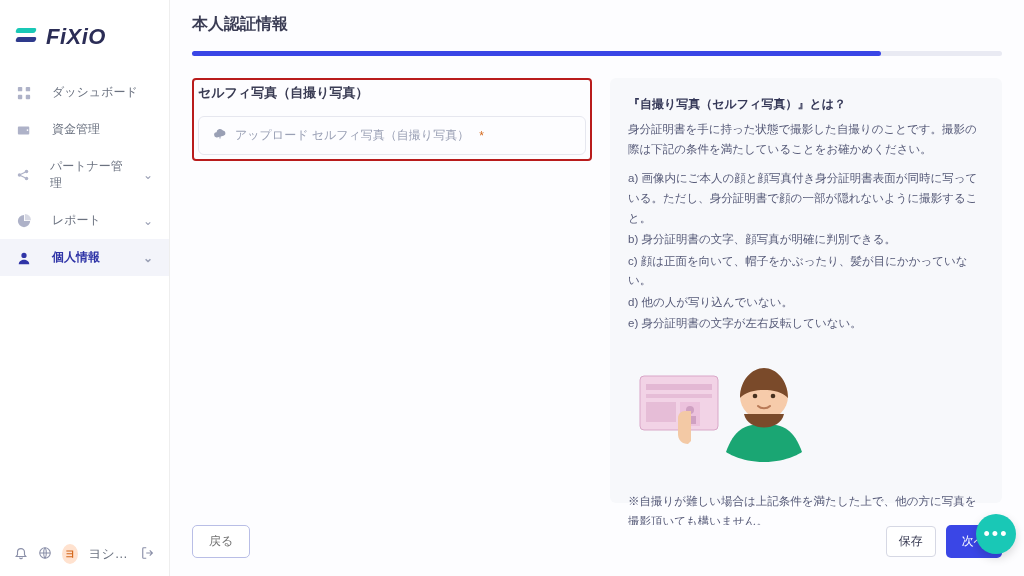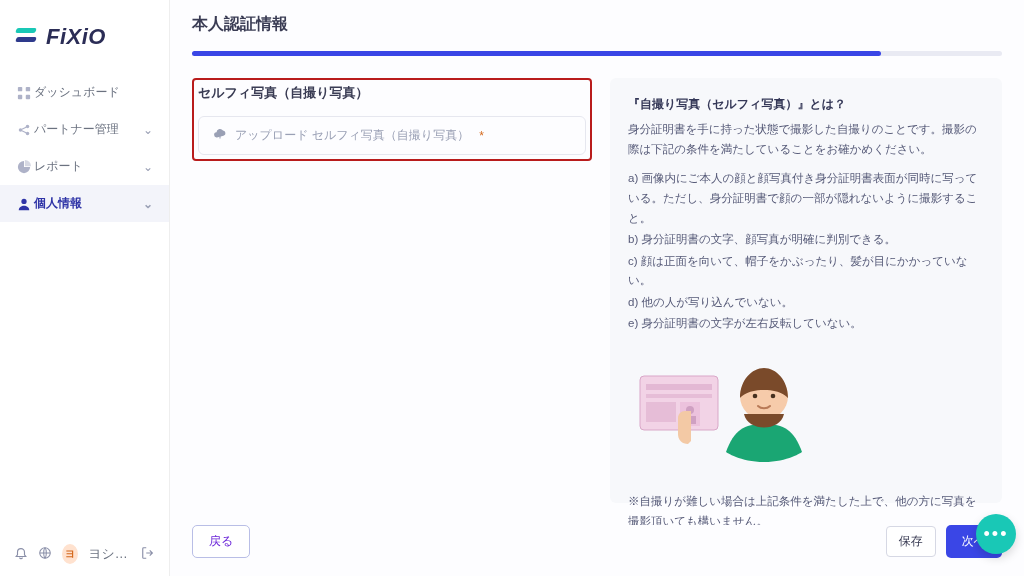--- a/index.html
+++ b/index.html
@@ -35,21 +35,21 @@
     display:inline-block;
   }
   .logo-mark:before, .logo-mark:after {
     content:""; position:absolute; left:0; width: 20px; height: 5px; border-radius:2px;
     transform: skewX(-18deg);
   }
   .logo-mark:before { top:3px; background:#19c8b6; }
   .logo-mark:after  { top:12px; background:#2e3a8c; }
   .nav { flex:1; padding: 6px 0; }
   .nav-item {
-    display:flex; align-items:center; gap:2px;
+    display:flex; align-items:center; gap:20px;
     padding: 10px 16px;
     color:#6b7280; cursor:pointer;
     font-size:12px;
   }
   .nav-item .icn { width:16px; height:16px; display:inline-flex; align-items:center; justify-content:center; color:#aeb2c8; }
   .nav-item.active { background:#f3f4fa; color:#2f34a7; font-weight:600; }
   .nav-item.active .icn { color:#2f34a7; }
   .nav-item .chev { margin-left:auto; color:#9aa0b5; }
 
   .sidebar-footer {
@@ -102,21 +102,21 @@
   .right p { font-size:11.5px; color:#565a78; margin-bottom:10px; }
   .right .list div { font-size:11.5px; color:#565a78; margin-bottom:2px; }
   .illus { width:200px; height:120px; margin:12px 0 10px; }
   .right .note { font-size:11.5px; color:#565a78; margin-top:8px; }
 
   .footer-bar {
     display:flex; align-items:center; justify-content:space-between;
     padding: 0 22px 18px;
   }
   .btn-ghost {
-    border:1px solid #b9bee6; background:#fff; color:#6d28d9;
+    border:1px solid #b9bee6; background:#fff; color:#737373;
     padding:7px 16px; border-radius:5px; font-size:12px; cursor:pointer;
   }
   .btn-primary {
     border:none; background:#3a46e6; color:#fff; padding:8px 16px;
     border-radius:5px; font-size:12px; cursor:pointer;
   }
   .footer-right { display:flex; gap:10px; align-items:center; }
 
   .chat-fab {
     position:fixed; right:8px; bottom:22px; width:40px; height:40px; border-radius:50%;
@@ -138,20 +138,28 @@
       <div class="nav-item">
         <span class="icn">
           <svg viewBox="0 0 16 16" width="14" height="14" fill="currentColor">
               <rect x="1" y="1" width="5" height="5" rx="1"></rect>
               <rect x="10" y="1" width="5" height="5" rx="1"></rect>
               <rect x="1" y="10" width="5" height="5" rx="1"></rect>
               <rect x="10" y="10" width="5" height="5" rx="1"></rect>
             </svg>
         </span>
         <span>ダッシュボード</span>
+      </div>
+      <div class="nav-item">
+        <span class="icn">
+          <svg viewBox="0 0 16 16" width="14" height="14" fill="currentColor">
+              <path d="M2 4h11a1 1 0 0 1 1 1v7a1 1 0 0 1-1 1H2a1 1 0 0 1-1-1V5a1 1 0 0 1 1-1zm9 4a1 1 0 1 0 2 0 1 1 0 0 0-2 0z"></path>
+            </svg>
+        </span>
+        <span>資金管理</span>
       </div>
       <div class="nav-item">
         <span class="icn">
           <svg viewBox="0 0 16 16" width="14" height="14" fill="currentColor">
               <circle cx="4" cy="8" r="2"></circle>
               <circle cx="12" cy="4" r="2"></circle>
               <circle cx="12" cy="12" r="2"></circle>
               <path d="M5.6 7.2 10.4 4.8M5.6 8.8l4.8 2.4" stroke="currentColor" stroke-width="1.2"></path>
             </svg>
         </span>

